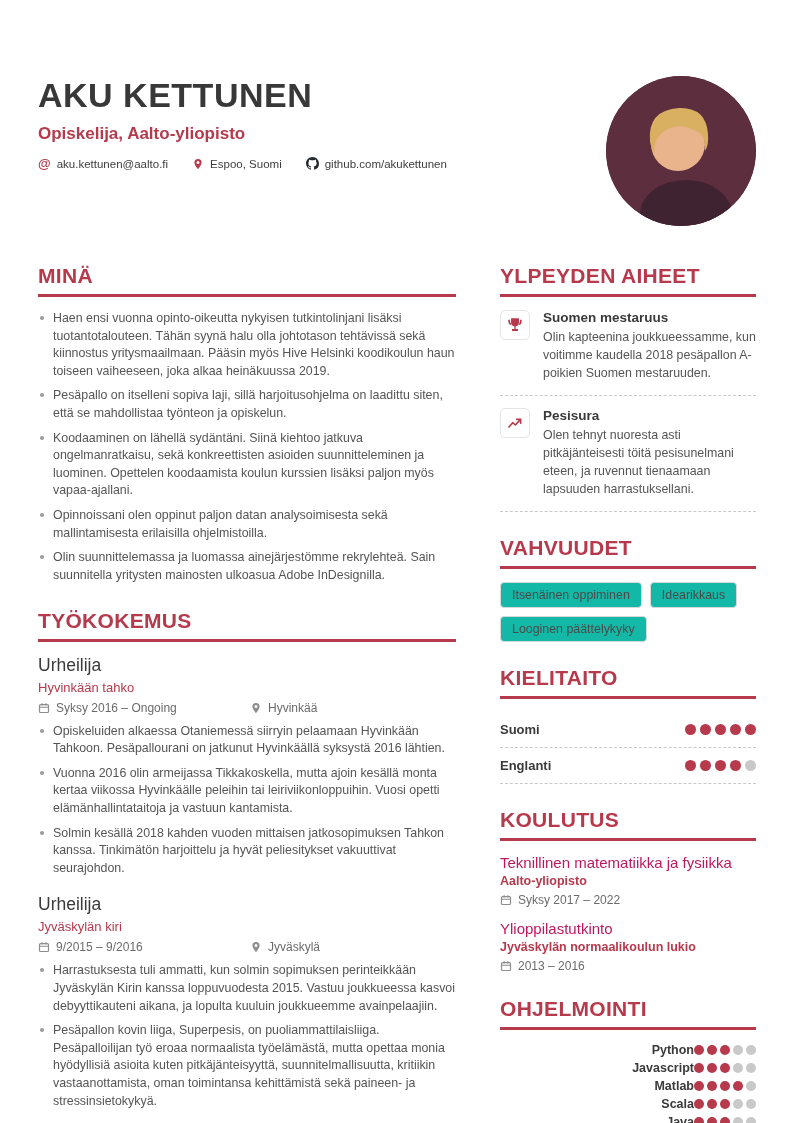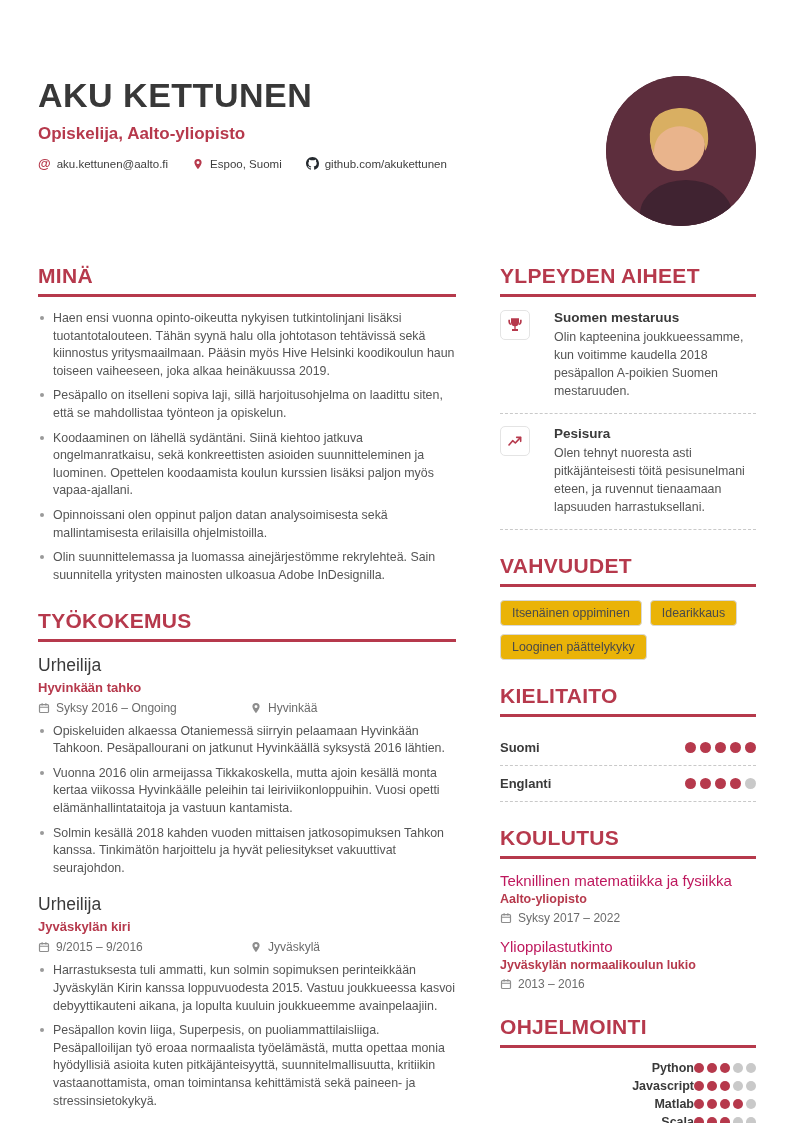--- a/index.html
+++ b/index.html
@@ -48,40 +48,40 @@
     color:var(--muted);margin-bottom:7px;
   }
   .bullets li::before{
     content:"";position:absolute;left:2px;top:6px;width:4px;height:4px;
     border-radius:50%;background:#9a9a9a;
   }
 
   
   .job{margin-bottom:17px}
   .job-title{font-size:17.5px;font-weight:400;color:#3a3a3a}
-  .job-company{color:var(--accent);font-size:13px;font-weight:700;margin:4px 0 6px}
+  .job-company{color:var(--accent);font-size:13px;font-weight:400;margin:4px 0 6px}
   .meta{display:flex;align-items:center;font-size:12px;color:var(--meta);margin-bottom:8px}
   .meta .mdate{display:flex;align-items:center;gap:6px;width:212px}
   .meta .mloc{display:flex;align-items:center;gap:6px}
   .micon{color:#8d8d8d;display:inline-flex}
 
   
-  .pride{display:flex;gap:24px;padding-bottom:12px;margin-bottom:12px;border-bottom:1px dashed var(--dot-empty)}
+  .pride{display:flex;gap:13px;padding-bottom:12px;margin-bottom:12px;border-bottom:1px dashed var(--dot-empty)}
   .pride .ibox{
     flex:0 0 30px;height:30px;border:1px solid #e4e4e4;border-radius:5px;
     display:flex;align-items:center;justify-content:center;color:var(--accent);
   }
   .pride h4{font-size:13.5px;font-weight:700;color:#3a3a3a;margin-bottom:4px}
   .pride p{font-size:12.4px;color:var(--muted);line-height:1.45}
 
   
   .chips{display:flex;flex-wrap:wrap;gap:8px}
   .chip{
     border:1px solid #d8d8d8;border-radius:4px;padding:5px 11px;
-    font-size:12.4px;color:#4a4a4a;background:#eab308;
+    font-size:12.4px;color:#4a4a4a;background:#14b8a6;
   }
 
   
   .lang-row{
     display:flex;justify-content:space-between;align-items:center;
     padding:10px 0;border-bottom:1px dashed var(--dot-empty);
   }
   .lang-name{font-size:13px;font-weight:700;color:#3a3a3a}
   .dots{display:flex;gap:4px}
   .dot{width:11px;height:11px;border-radius:50%;background:var(--dot-empty)}

